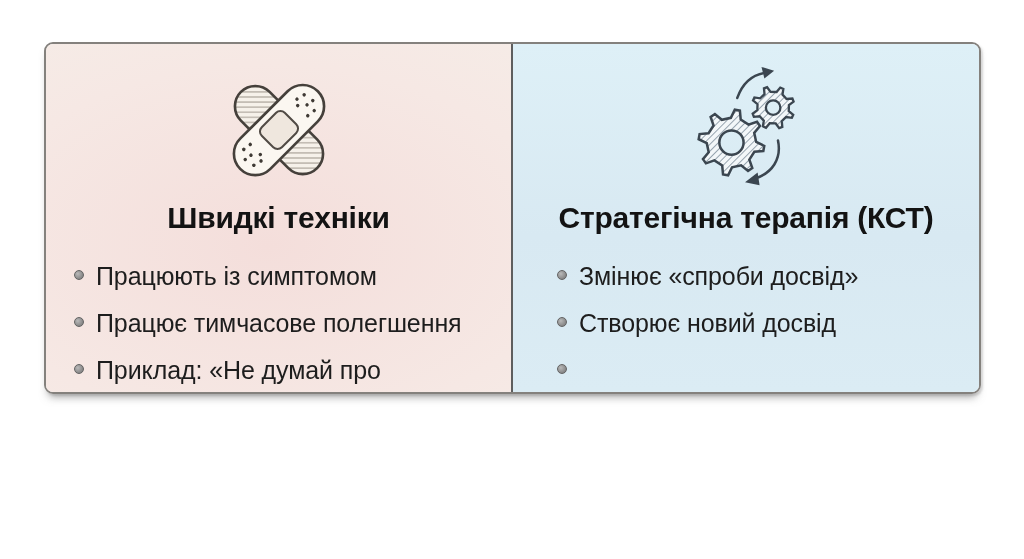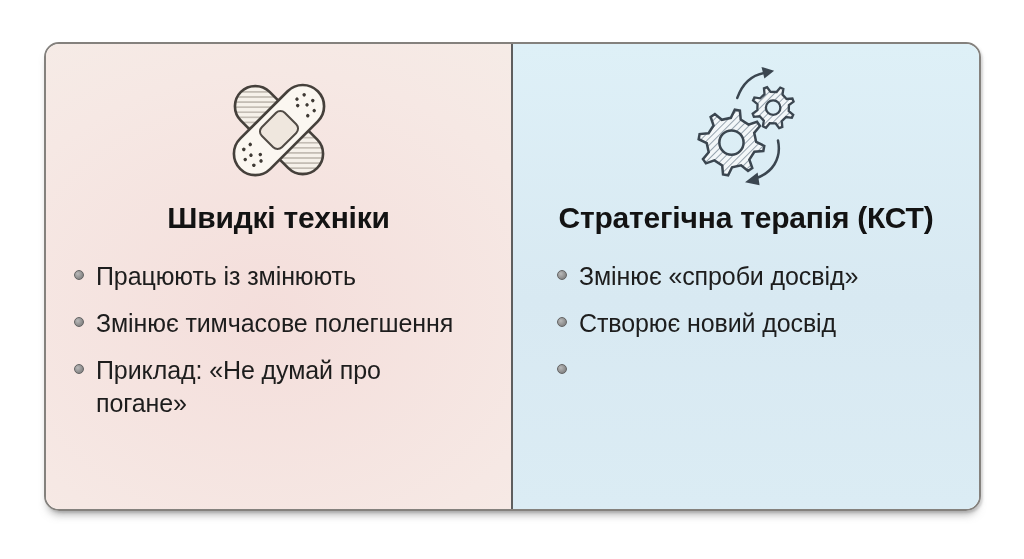--- a/index.html
+++ b/index.html
@@ -3,22 +3,22 @@
 <meta charset="utf-8">
 <style>
   html,body{margin:0;padding:0;}
   body{
     width:1024px;height:559px;overflow:hidden;background:#ffffff;
     font-family:"Liberation Sans","DejaVu Sans",sans-serif;
     -webkit-font-smoothing:antialiased;
   }
   .stage{position:relative;width:1024px;height:559px;background:#ffffff;}
   .card{
-    position:absolute;left:44px;top:42px;width:937px;height:469px;
-    display:flex;border:2px solid #84817d;border-radius:15px;overflow:hidden;
+    position:absolute;left:44px;top:42px;width:937px;height:352px;
+    display:flex;border:2px solid #84817d;border-radius:9px;overflow:hidden;
     box-shadow:0 7px 9px -4px rgba(100,100,100,.55), 2px 2px 2px rgba(130,130,130,.25);
     box-sizing:border-box;
   }
   .panel{box-sizing:border-box;padding:16px 0 0 0;}
   .panel.left{
     width:465px;flex:0 0 465px;
     background:radial-gradient(115% 95% at 48% 58%, #f4dedb 0%, #f6e8e4 55%, #f5efe9 100%);
   }
   .panel.right{
     flex:1 1 auto;border-left:2px solid #5e5e5e;
@@ -81,25 +81,25 @@
                 <circle cx="42" cy="-7" r="1.7"></circle>
               <circle cx="34" cy="-9" r="1.7"></circle>
             </g>
           </g>
         </svg>
       </div>
       <h2 class="panel-title">Швидкі техніки</h2>
       <ul class="blist">
         <li class="item">
           <span class="dot"></span>
-          <span class="txt">Працюють із змінюють</span>
+          <span class="txt">Працюють із симптомом</span>
         </li>
         <li class="item">
           <span class="dot"></span>
-          <span class="txt">Змінює тимчасове полегшення</span>
+          <span class="txt">Працює тимчасове полегшення</span>
         </li>
         <li class="item">
           <span class="dot"></span>
           <span class="txt">Приклад: «Не думай про
 погане»</span>
         </li>
       </ul>
     </section>
 
     <section class="panel right">

